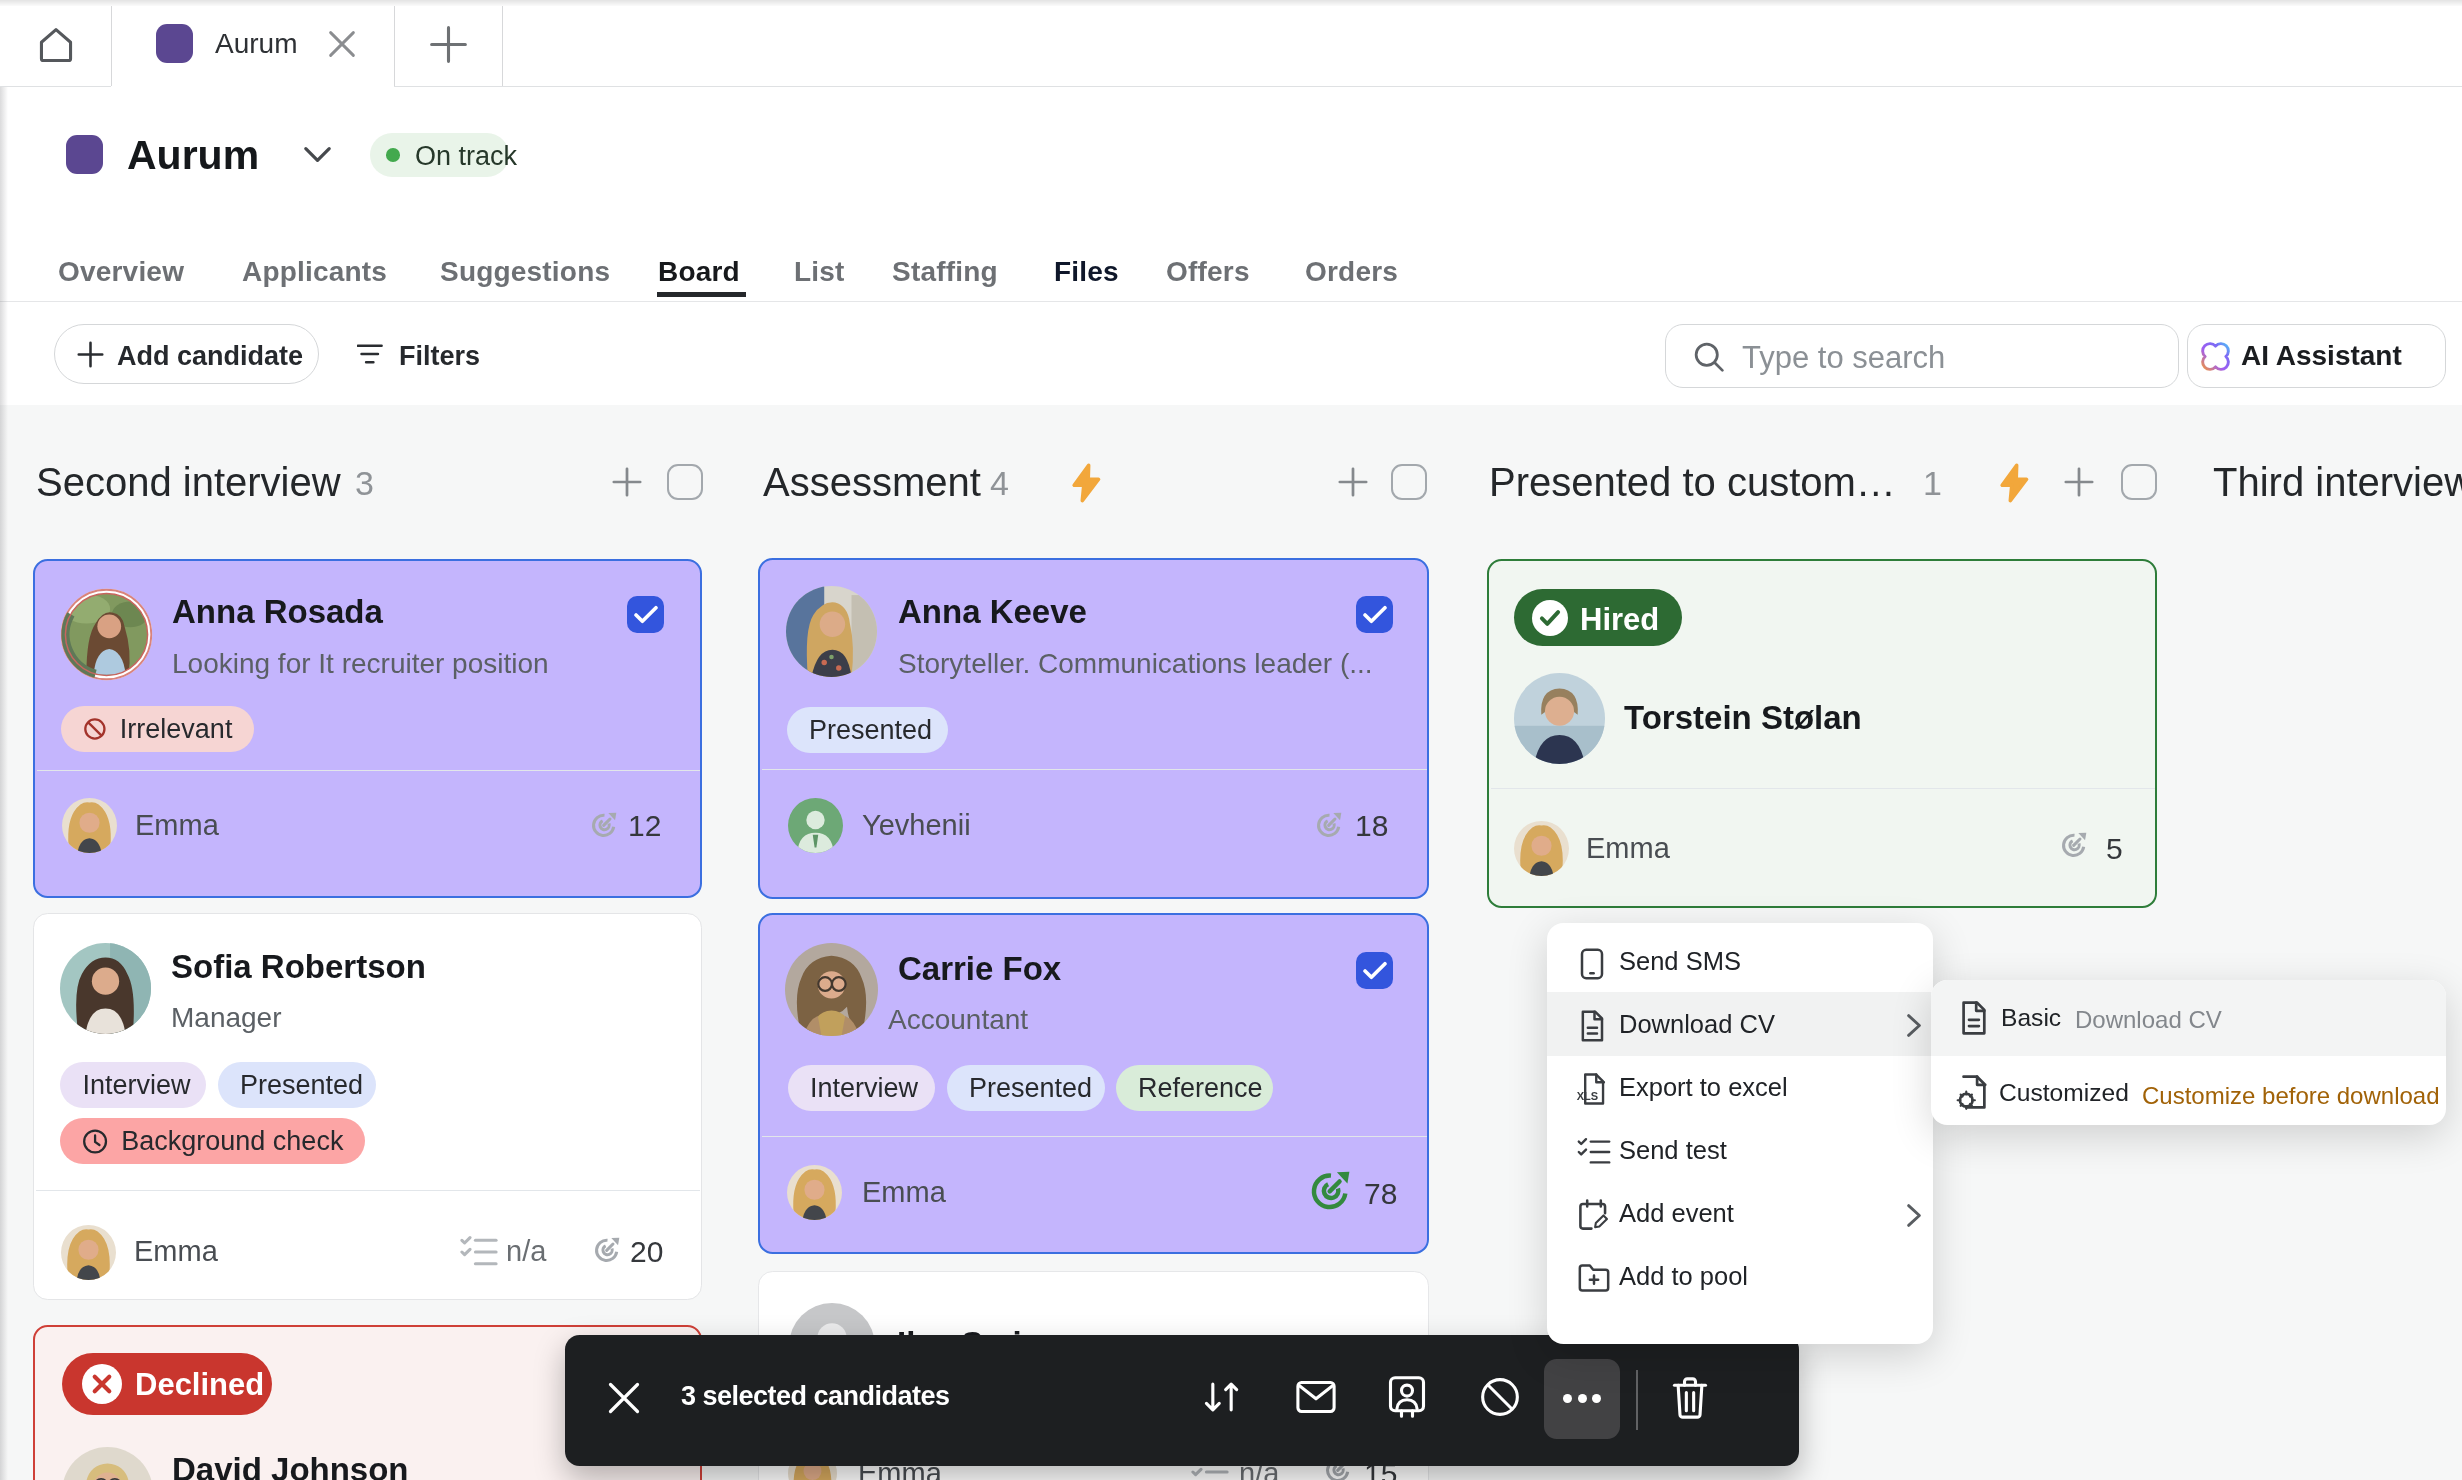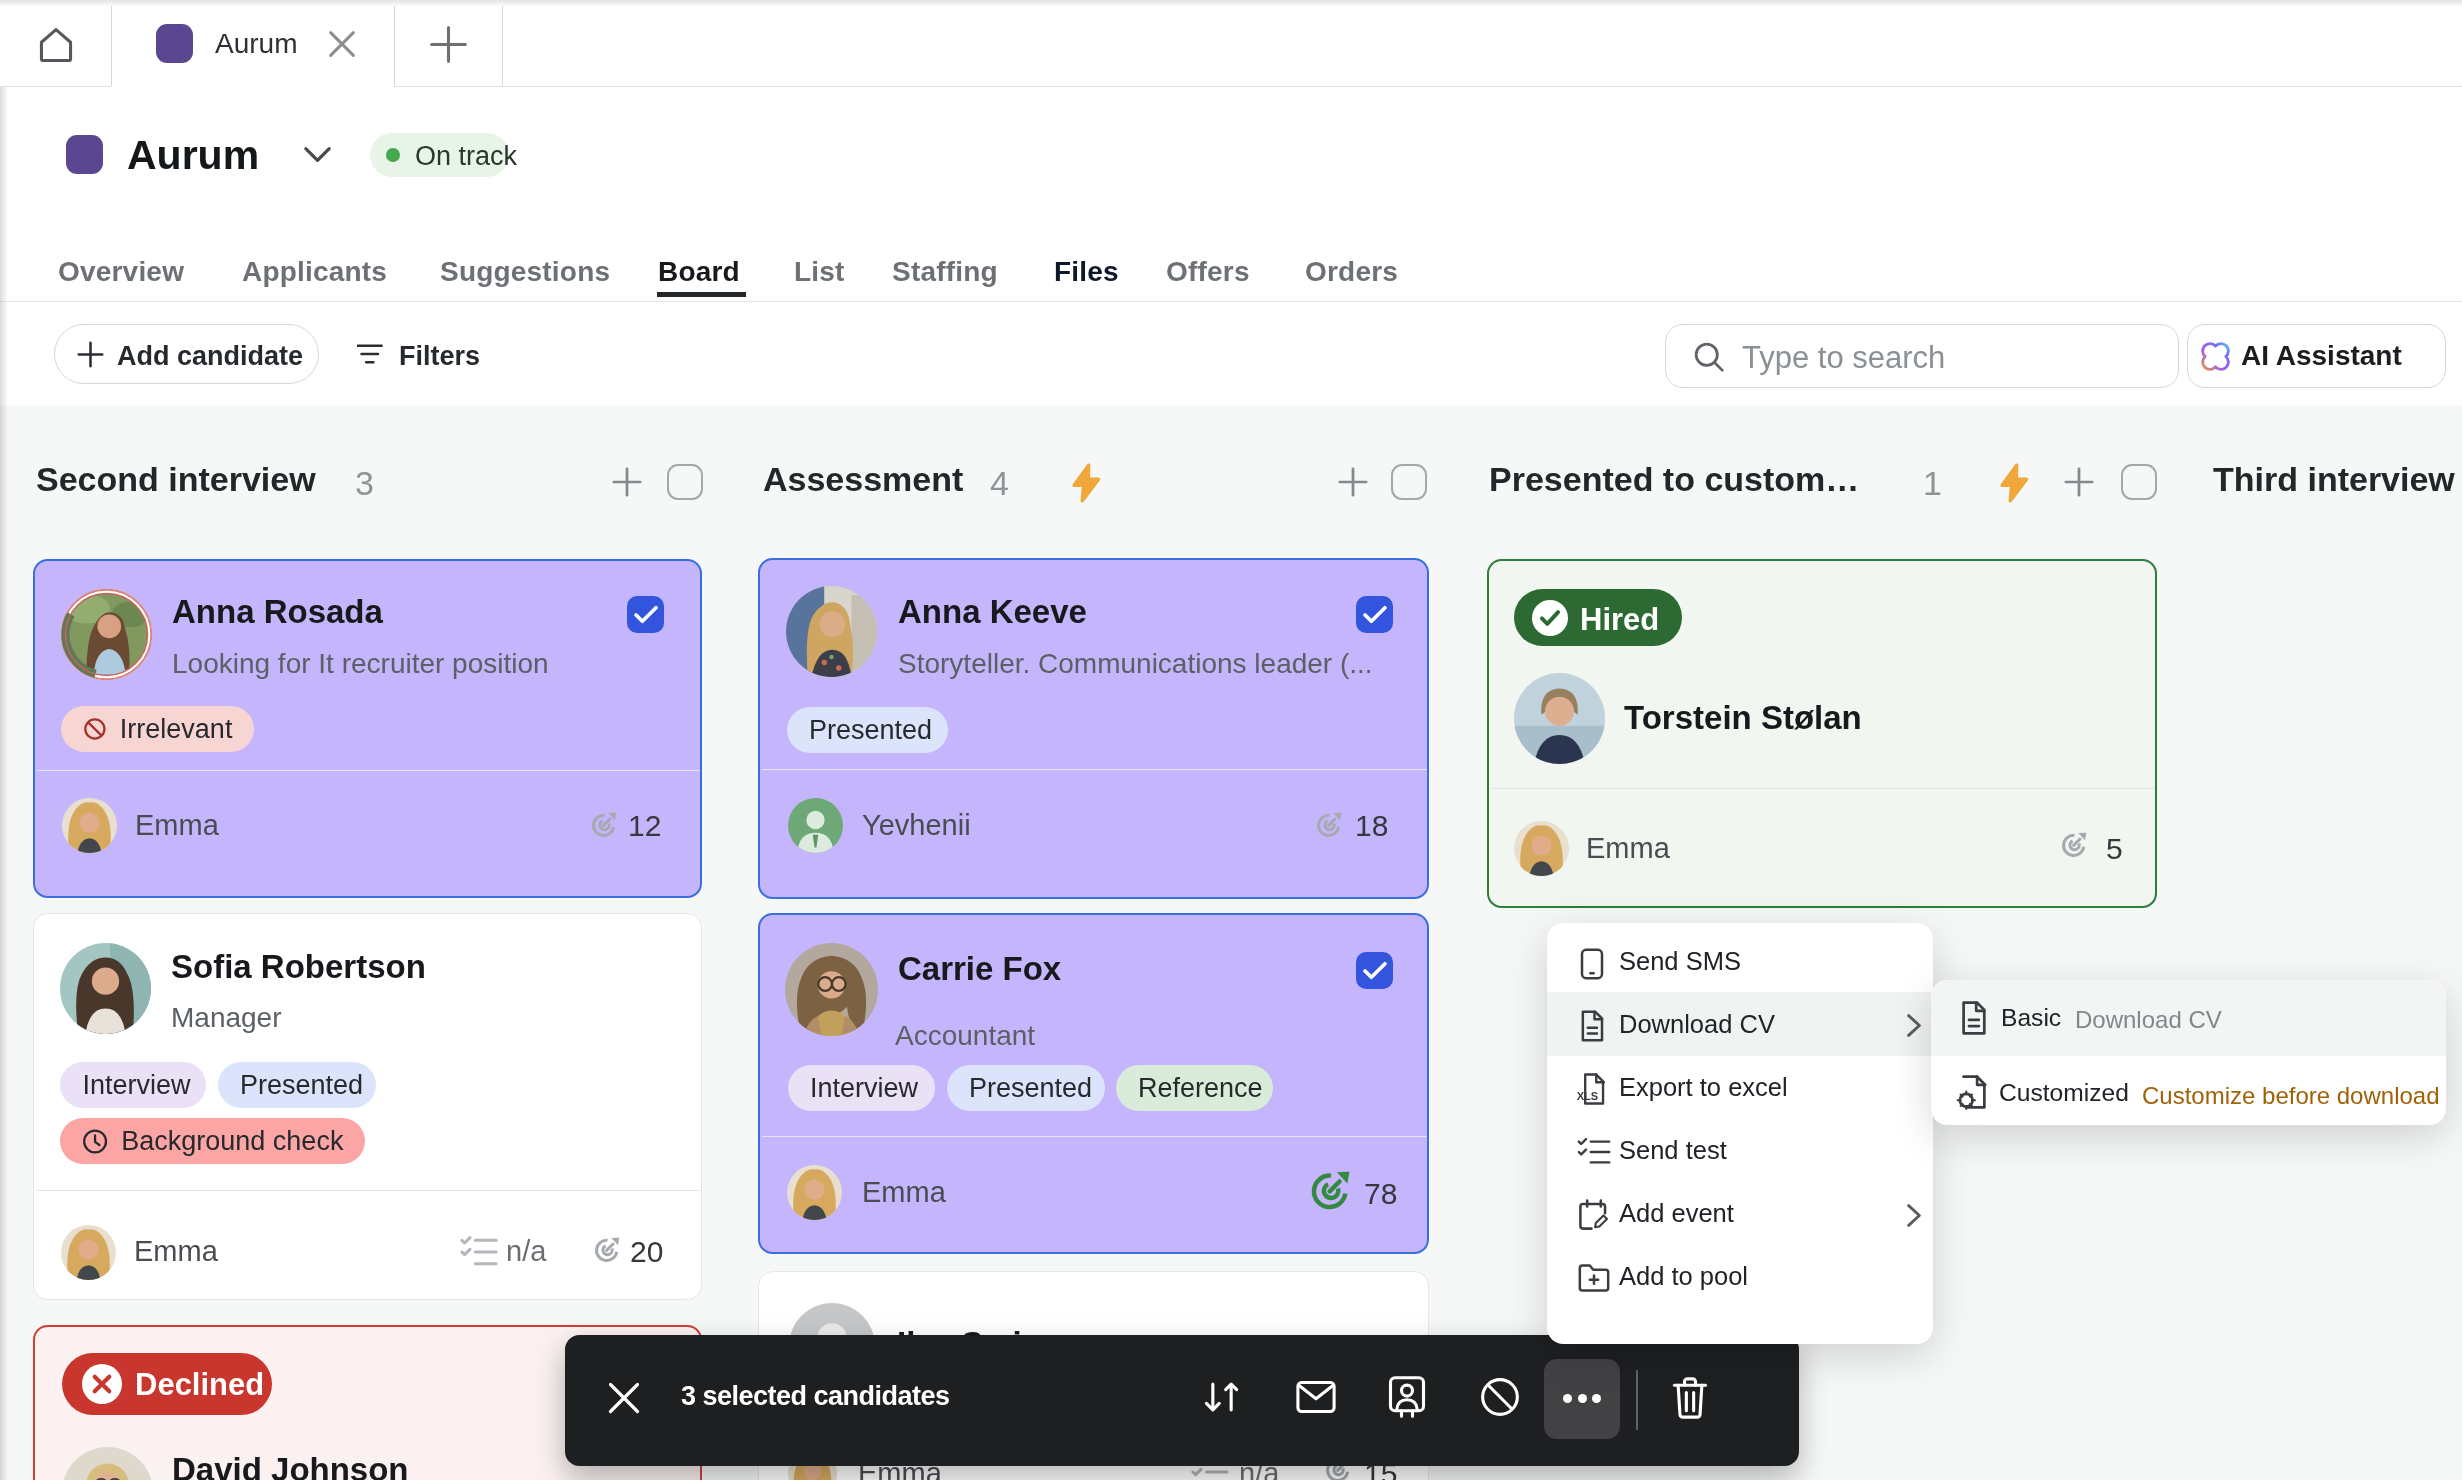--- a/index.html
+++ b/index.html
@@ -15,21 +15,21 @@
   .txt{position:absolute;white-space:nowrap;}
   .card{position:absolute;box-sizing:border-box;border-radius:14.6px;}
   .sel{background:#c4b5fd;border:2.7px solid #3b6fe0;}
   .plain{background:#fff;border:1.8px solid #e4e5e7;}
   .tag{position:absolute;height:46px;border-radius:24px;display:flex;align-items:center;
        font-size:27px;color:#27292d;padding:0 22px;box-sizing:border-box;white-space:nowrap;}
   .divider{position:absolute;height:0.9px;background:#e2e6ea;}
   .chk{position:absolute;width:37px;height:37px;border-radius:10px;background:#3355dd;}
   .fname{font-size:29px;color:#494d52;}
   .num{font-size:30px;color:#35383c;}
-  .colTitle{font-size:34px;font-weight:bold;color:#24272a;}
+  .colTitle{font-size:40px;font-weight:normal;color:#24272a;}
   .colCount{font-size:34px;color:#8f9397;}
   .name{font-size:33px;font-weight:bold;color:#17191d;}
   .sub{font-size:28px;color:#5b6065;}
   .emptychk{position:absolute;width:36px;height:36px;border-radius:11px;border:2.7px solid #a3a8ad;box-sizing:border-box;}
   .menurow{font-size:25.5px;color:#202327;}
 </style>
 </head>
 <body>
 <div class="page">
   <div class="abs" style="left:0;top:87px;width:8.2px;height:1394px;background:linear-gradient(90deg,rgba(90,90,95,0.22),rgba(120,120,125,0.0));z-index:70;"></div>
@@ -323,21 +323,21 @@
         <path d="M18 102 Q8 60 18 38 Q26 16 51 14 Q76 16 84 38 Q94 60 84 102 Q70 92 68 70 Q60 80 42 80 Q36 92 18 102 Z" fill="#7c6243"></path>
         <circle cx="51" cy="46" r="15" fill="#dcab8c"></circle>
         <circle cx="44" cy="45" r="7.5" fill="none" stroke="#43382e" stroke-width="2.4"></circle>
         <circle cx="59" cy="45" r="7.5" fill="none" stroke="#43382e" stroke-width="2.4"></circle>
         <path d="M28 102 Q32 74 51 74 Q70 74 74 102 Z" fill="#c1a05c"></path>
         <path d="M20 102 Q26 84 36 80 L40 102 Z" fill="#b18e68"></path>
         <path d="M82 102 Q76 84 66 80 L62 102 Z" fill="#b18e68"></path>
       </g>
     </svg>
     <div class="txt name" style="left:138px;top:35px;">Carrie Fox</div>
-    <div class="txt sub" style="left:135px;top:89px;margin-top:16px;">Accountant</div>
+    <div class="txt sub" style="left:128px;top:89px;">Accountant</div>
     <div class="chk" style="left:596px;top:37px;"></div>
     <svg class="abs" style="left:603px;top:46px;" width="24" height="19" viewBox="0 0 26 21" fill="none" stroke="#fff" stroke-width="4" stroke-linecap="round" stroke-linejoin="round">
         <path d="M2 11 9 18 24 3"></path>
       </svg>
     <div class="tag" style="left:28px;top:150px;width:147px;background:#eae1f6;">Interview</div>
     <div class="tag" style="left:187px;top:150px;width:158px;background:#dce4fb;">Presented</div>
     <div class="tag" style="left:356px;top:150px;width:157px;background:#d9ecd9;">Reference</div>
     <div class="divider" style="left:1.8px;top:221px;width:665px;"></div>
     <svg class="abs" style="left:27px;top:250px;" width="55" height="55" viewBox="0 0 60 60">
       <clipPath id="cpEm3">

